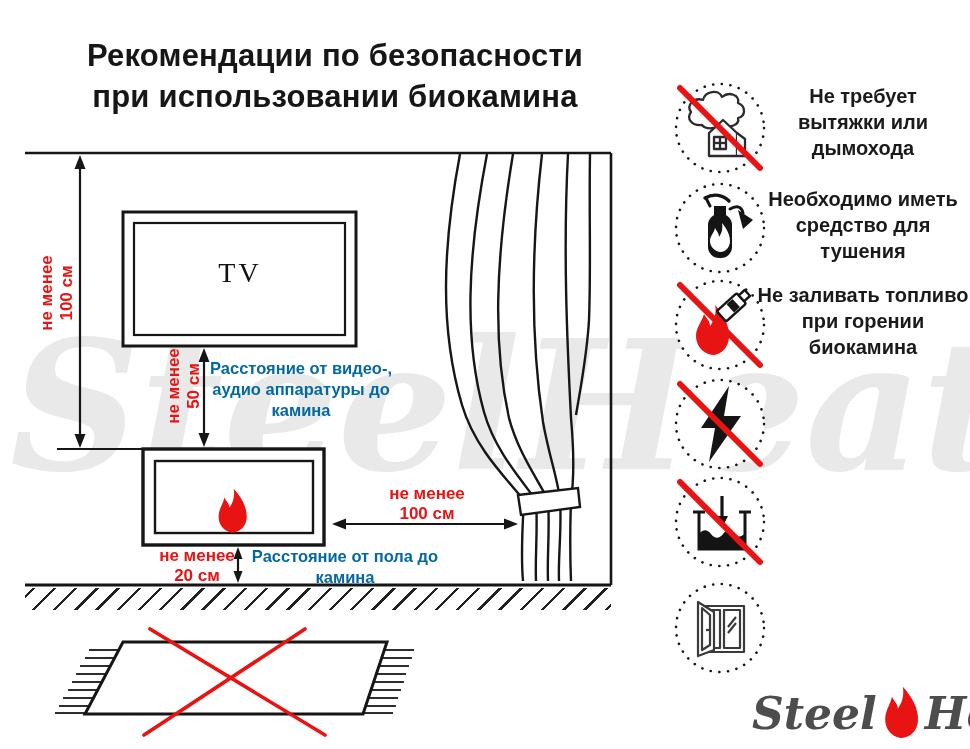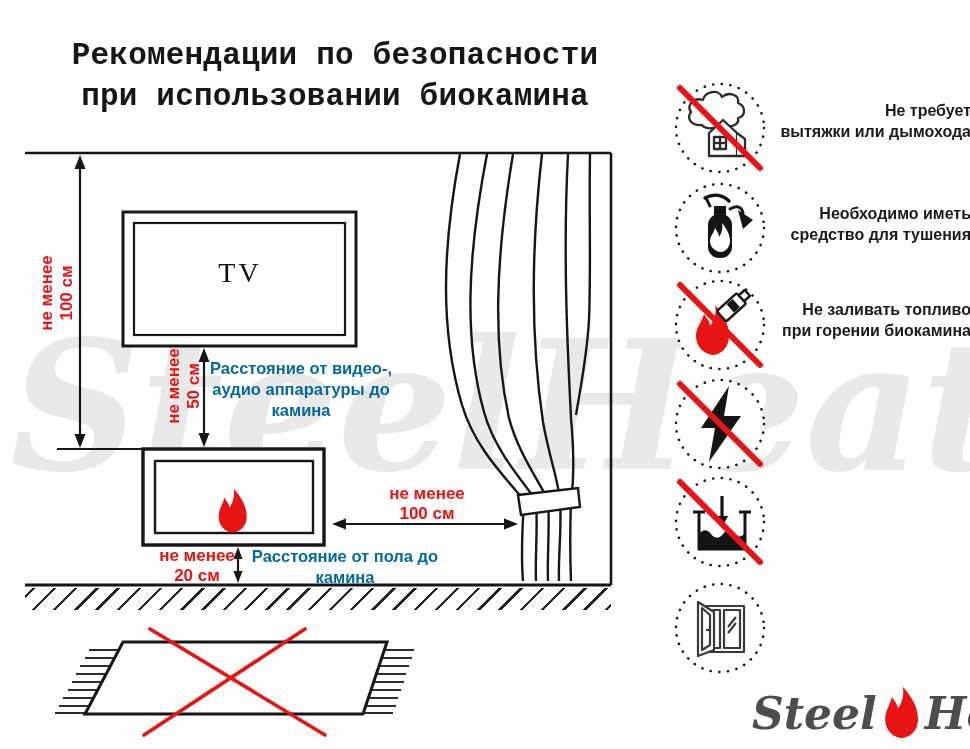--- a/index.html
+++ b/index.html
@@ -15,40 +15,40 @@
   .blktxt{color:#0369a1;font-weight:700;font-size:16.5px;line-height:1.26;text-align:center;z-index:2;}
   .tvtxt{font-family:"Liberation Serif",serif;font-size:28px;letter-spacing:3px;color:#111;z-index:2;}
   .watermark{left:10px;top:285px;width:950px;height:240px;display:flex;align-items:center;
              justify-content:space-between;z-index:0;color:#e9e9e9;
              font:italic 700 180px "DejaVu Serif",serif;user-select:none;}
   .diagram-svg{left:0;top:0;z-index:1;}
   .hatch{left:25px;top:588px;width:586px;height:22px;z-index:1;
          background:repeating-linear-gradient(135deg,transparent 0 5px,#222 5px 7.4px,transparent 7.4px 15px);}
   .flame-fp{left:215px;top:485px;width:36px;height:50px;z-index:2;}
   .rule-circle{width:96px;height:96px;z-index:1;}
-  .rule-label{left:755px;width:216px;text-align:right;font-weight:700;font-size:16px;
+  .rule-label{left:755px;width:216px;text-align:center;font-weight:700;font-size:20px;
               line-height:1.3;color:#1a1a1a;transform:translateY(-50%);z-index:2;}
   .logo{left:752px;top:684px;display:flex;align-items:flex-end;z-index:2;
         font:italic 700 44px "DejaVu Serif",serif;color:#4d4d4d;}
   .logo .fl{width:42px;height:55px;margin:0 2px 0 4px;}
 </style>
 </head>
 <body>
 
 <div class="canvas">
 
   <div class="abs watermark">
     <span>Steel</span>
     <svg width="150" height="200" viewBox="0 0 100 130">
       <path d="M46,128 C24,124 10,106 10,84 C10,62 22,50 26,30 C32,42 40,47 40,58 C48,48 56,30 52,6 C72,28 90,56 88,88 C86,112 68,128 46,128 Z" fill="#e9e9e9"></path>
     </svg>
     <span>Heat</span>
   </div>
 
-  <div class="abs title pre" style="left:10px;top:36px;width:650px;font-family:Liberation Mono, monospace;">Рекомендации по безопасности
+  <div class="abs title pre" style="left:10px;top:36px;width:650px;">Рекомендации по безопасности
 при использовании биокамина</div>
 
   <svg class="abs diagram-svg" width="660" height="749" viewBox="0 0 660 749">
     <g stroke="#161616" fill="none">
 
       <g>
         <line x1="25" y1="153" x2="611" y2="153" stroke-width="2.6"></line>
         <line x1="611" y1="153" x2="611" y2="585" stroke-width="2.6"></line>
         <line x1="25" y1="585" x2="611" y2="585" stroke-width="3.2"></line>
         <line x1="57" y1="449" x2="143" y2="449" stroke-width="2"></line>

